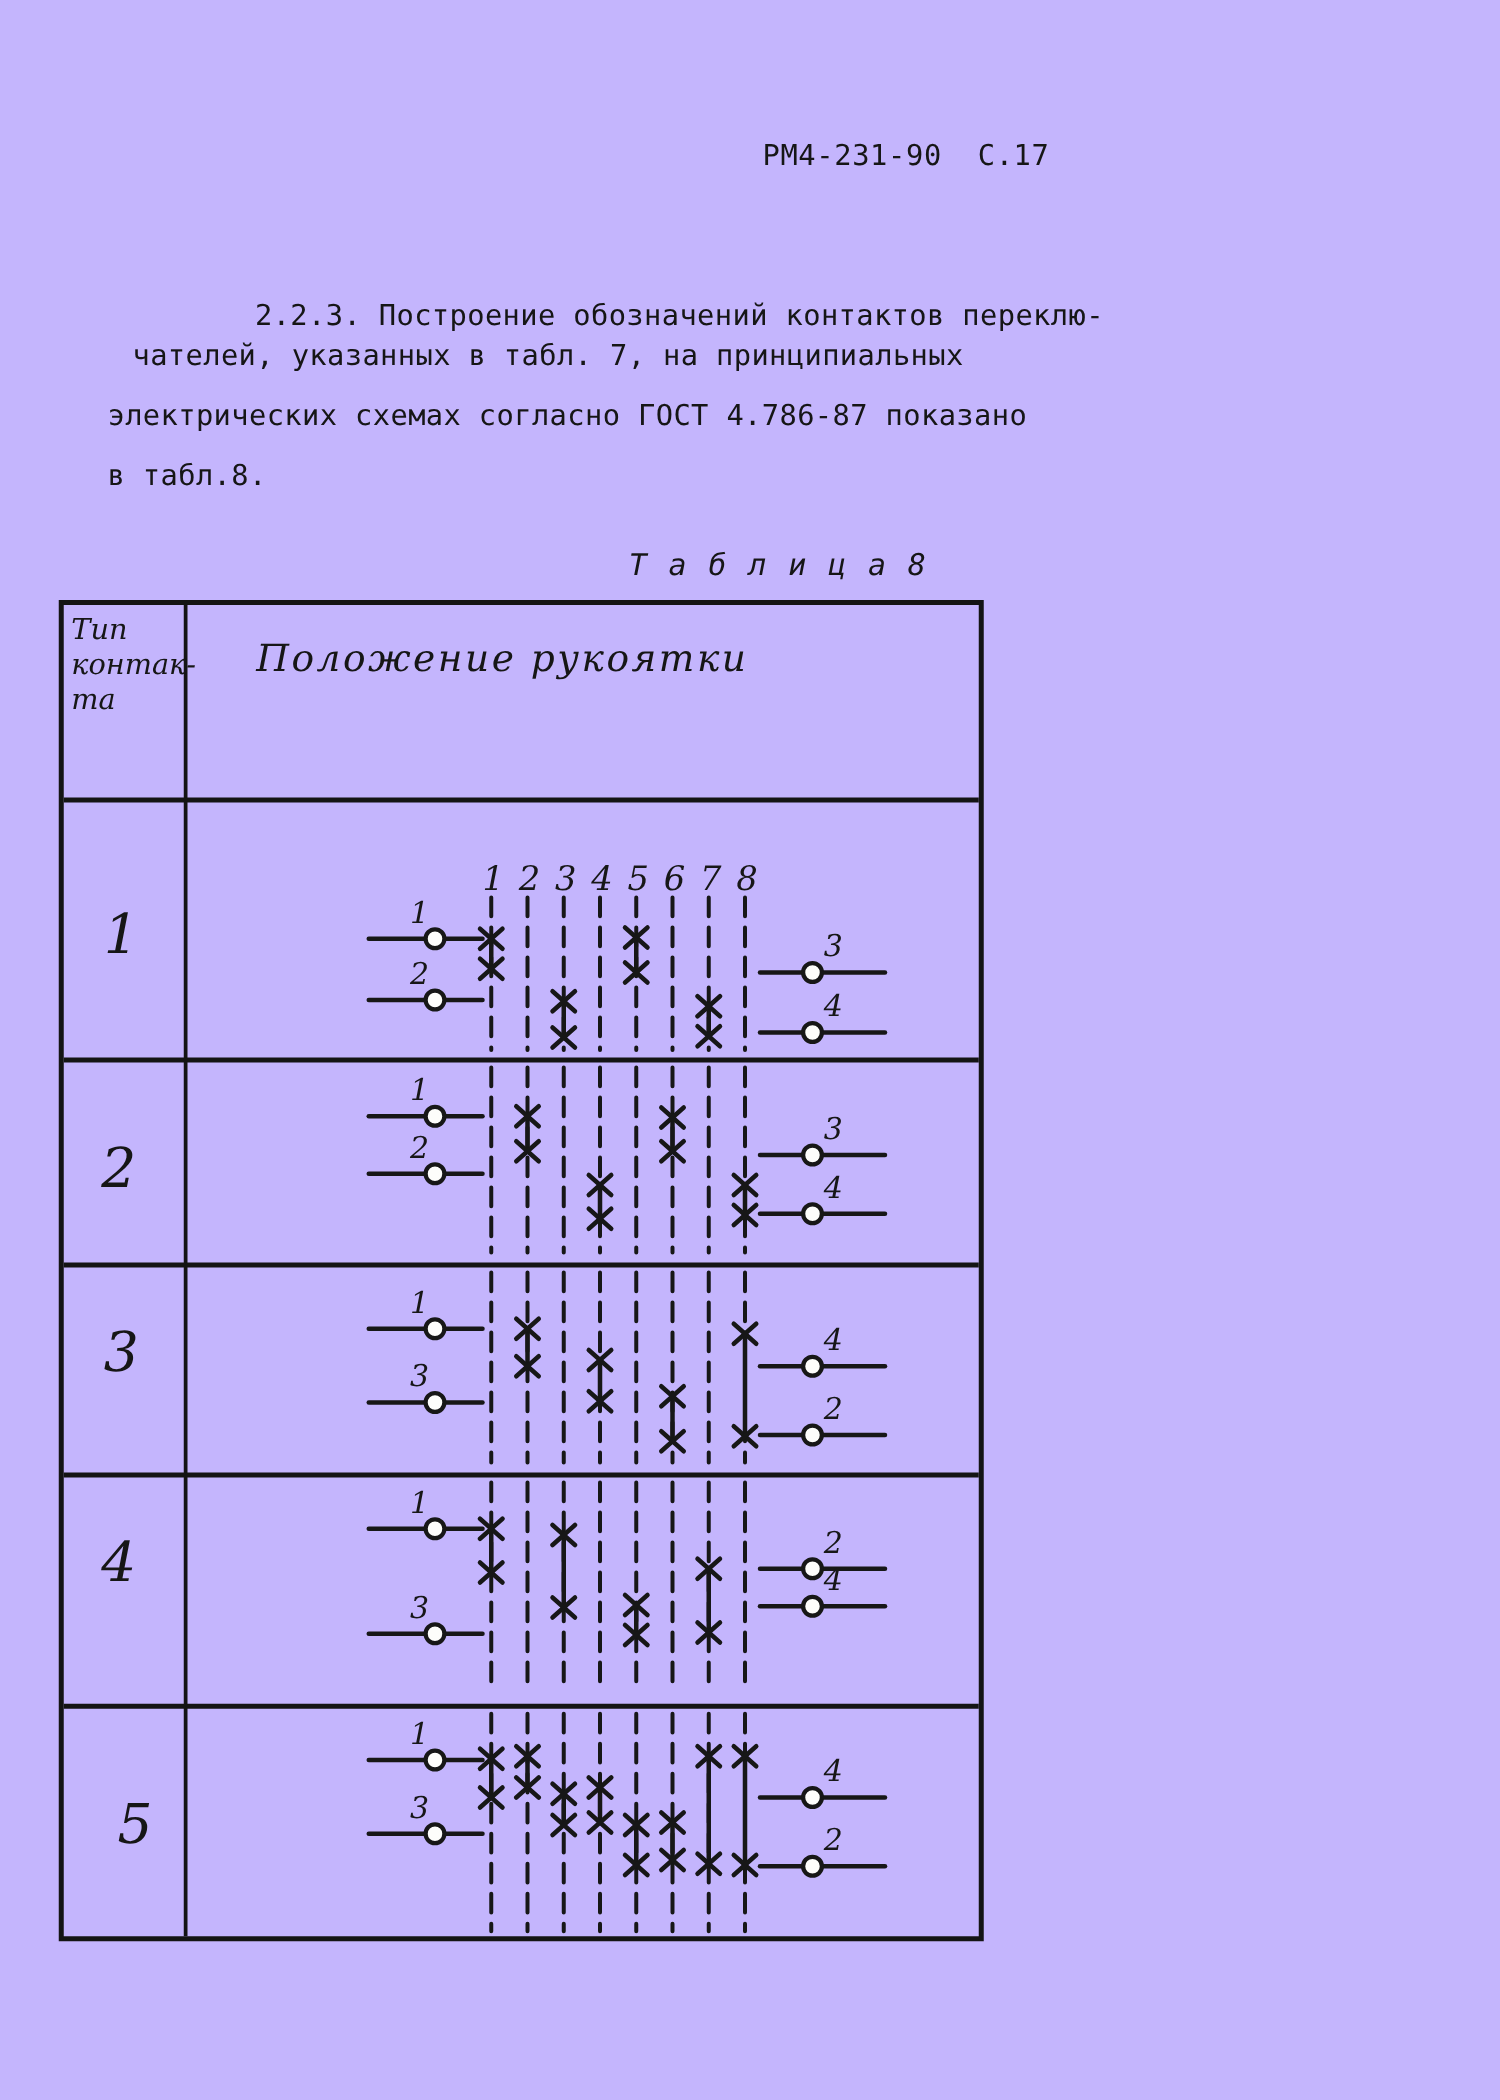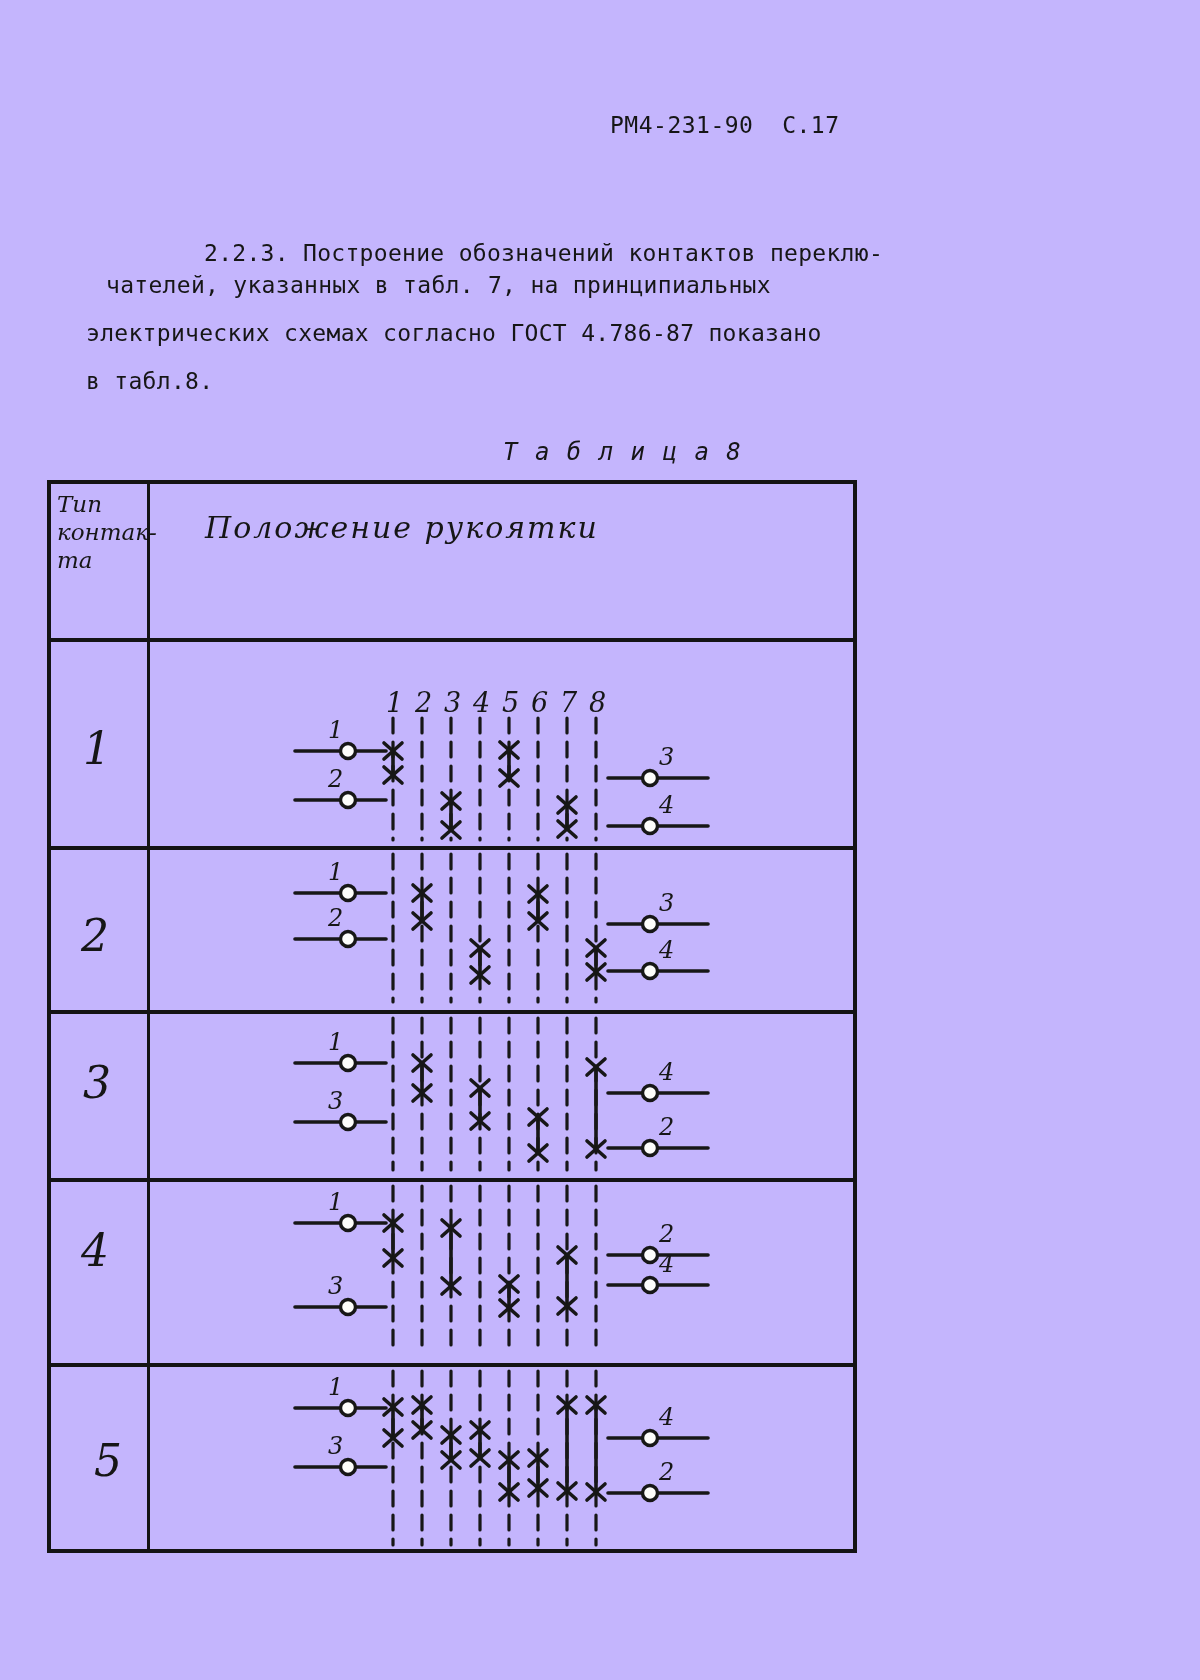--- a/index.html
+++ b/index.html
@@ -15,21 +15,21 @@
   .doc-ref{ position:absolute; left:610px; top:112px; font-size:23px; letter-spacing:0.5px; }
   .pline{ position:absolute; font-size:23px; letter-spacing:0.3px; }
   .pl0{ left:160px; top:240px;margin-left:44px; }
   .pl1{ left:86px;  top:272px;margin-left:20px; }
   .pl2{ left:86px;  top:320px; }
   .pl3{ left:86px;  top:368px; }
   .caption{ position:absolute; left:503px; top:438px; font-size:24px; letter-spacing:1.5px;font-style:italic; }
 
   .gtable{
     position:absolute; left:47px; top:480px;
-    width:810px; height:1073px;
+    width:740px; height:1073px;
     border:4px solid #141414;
     box-sizing:border-box;
   }
   .vline{ position:absolute; top:0; bottom:0; left:96px; width:3px; background:#141414; }
   .hline{ position:absolute; left:0; width:100%; height:4px; background:#141414; }
 
   .hw{ font-family:"DejaVu Serif", serif; font-style:italic; }
   .hdr-left{ position:absolute; left:6px; top:6px; font-size:23px; line-height:28px; }
   .hdr-right{ position:absolute; left:154px; top:26px; font-size:30px; letter-spacing:2px; }
   .rowlbl{ position:absolute; font-size:44px; transform:translate(-50%,-50%); }

